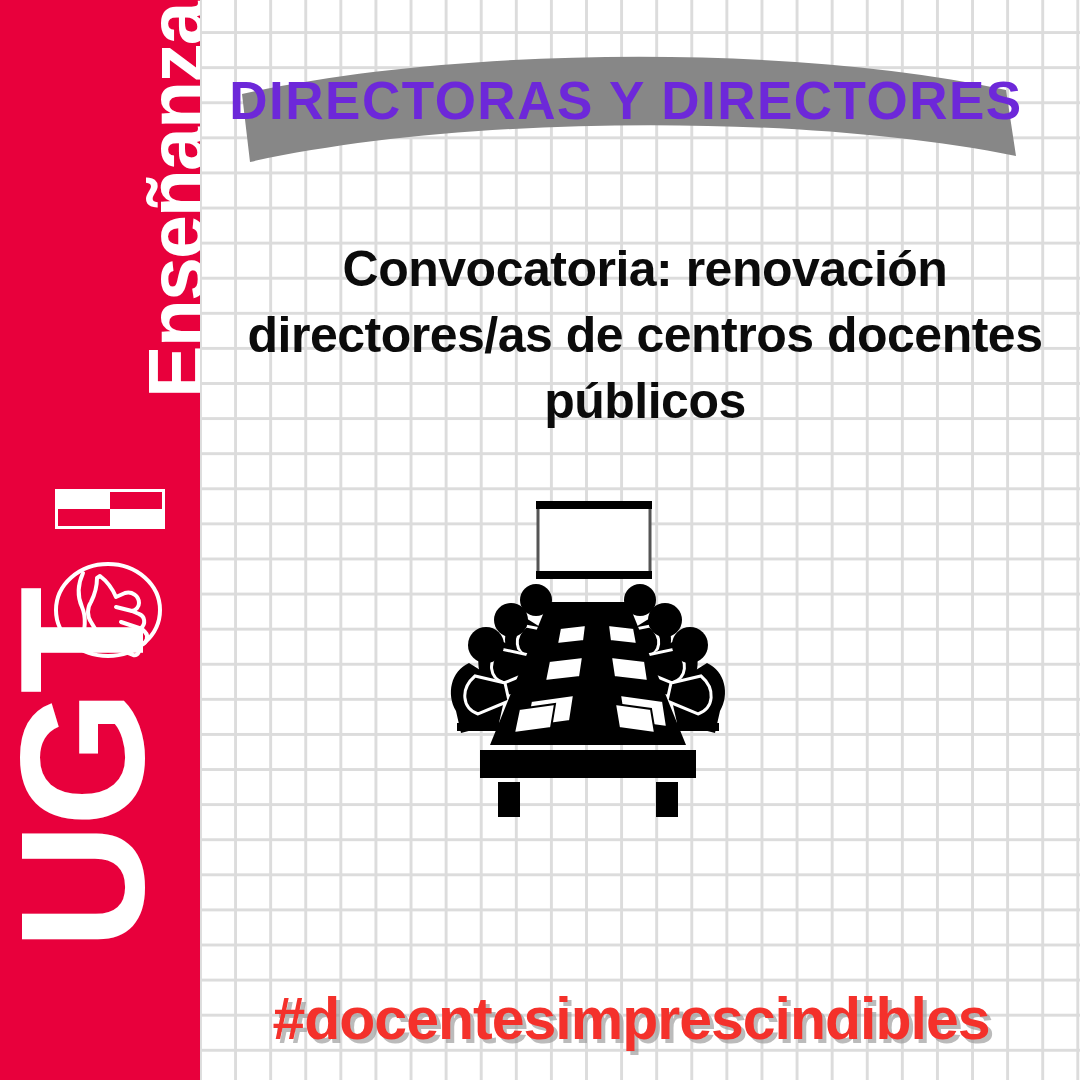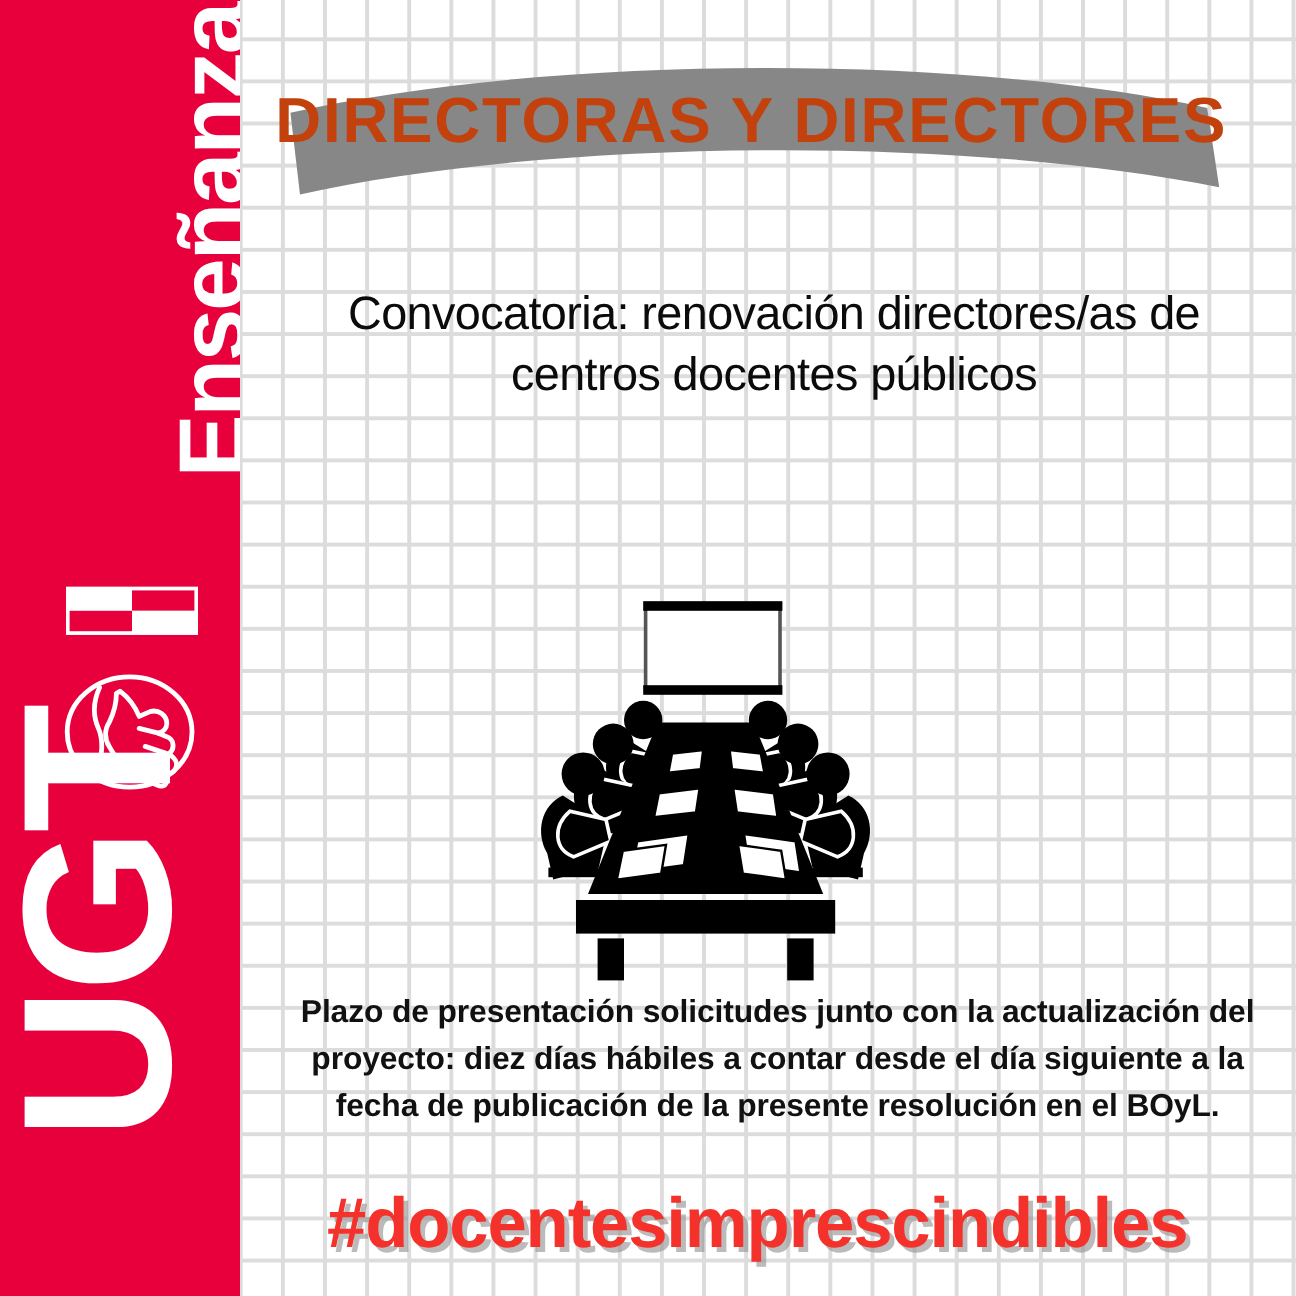--- a/index.html
+++ b/index.html
@@ -113,35 +113,35 @@
   .banner svg{display:block;width:100%;height:100%;}
   .banner-label{
     position:absolute;
     left:0;top:0;
     width:780px;height:132px;
     display:flex;
     align-items:center;
     justify-content:center;
     font-size:53px;
     font-weight:bold;
-    color:#c2410c;
+    color:#6d28d9;
     letter-spacing:1.5px;
     white-space:nowrap;
     padding-bottom:8px;
     box-sizing:border-box;
   }
 
   
   .headline{
     position:absolute;
     left:230px;top:236px;
     width:830px;
     text-align:center;
-    font-size:39px;
-    font-weight:normal;
+    font-size:50px;
+    font-weight:bold;
     color:#0b0b0b;
     line-height:1.32;
     letter-spacing:-0.5px;
   }
 
   
   .illus{
     position:absolute;
     left:443px;top:495px;
     width:290px;height:325px;
@@ -282,17 +282,16 @@
         <path d="M88 206 L131 200 L127 226 L83 232 Z"></path>
         <path d="M76 214 L112 209 L108 233 L71 238 Z"></path>
         <path d="M165 130 L191 133 L194 149 L167 146 Z"></path>
         <path d="M168 162 L202 166 L205 186 L171 182 Z"></path>
         <path d="M177 200 L220 206 L224 232 L181 226 Z"></path>
         <path d="M172 209 L208 214 L212 238 L176 233 Z"></path>
       </g>
     </svg>
   </div>
 
-  <div class="body-text">Plazo de presentación solicitudes junto con la actualización del proyecto: diez días hábiles a contar desde el día siguiente a la fecha de publicación de la presente resolución en el BOyL.</div>
 
   <div class="hashtag">#docentesimprescindibles</div>
 
 </div>
 
 </body></html>

